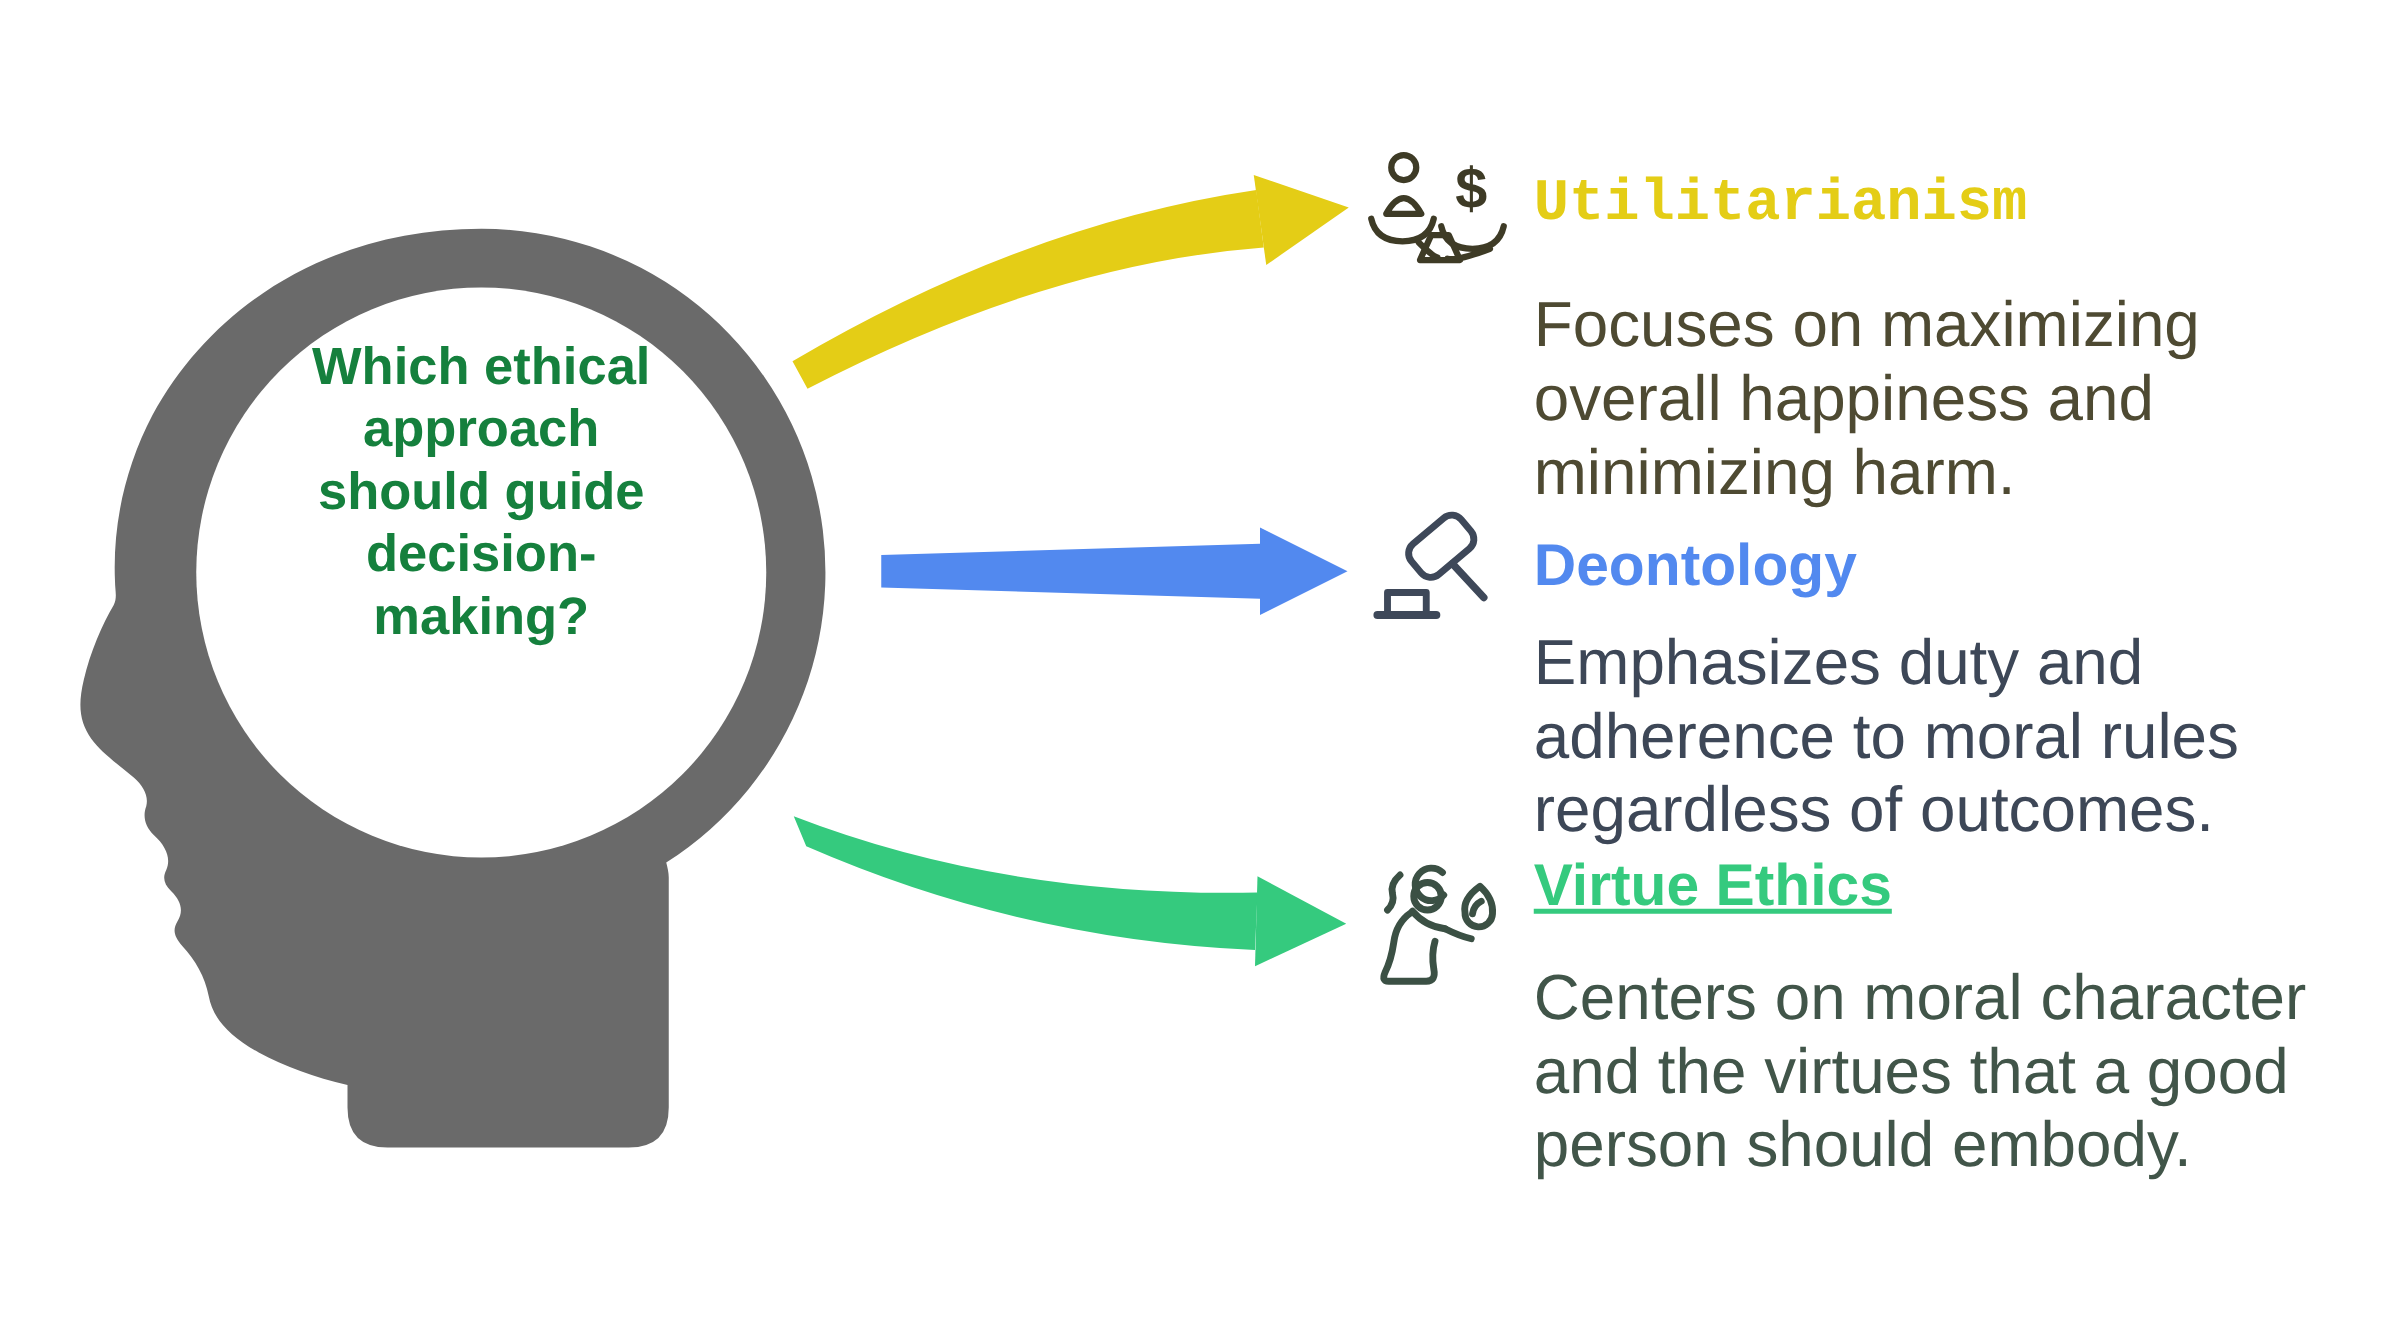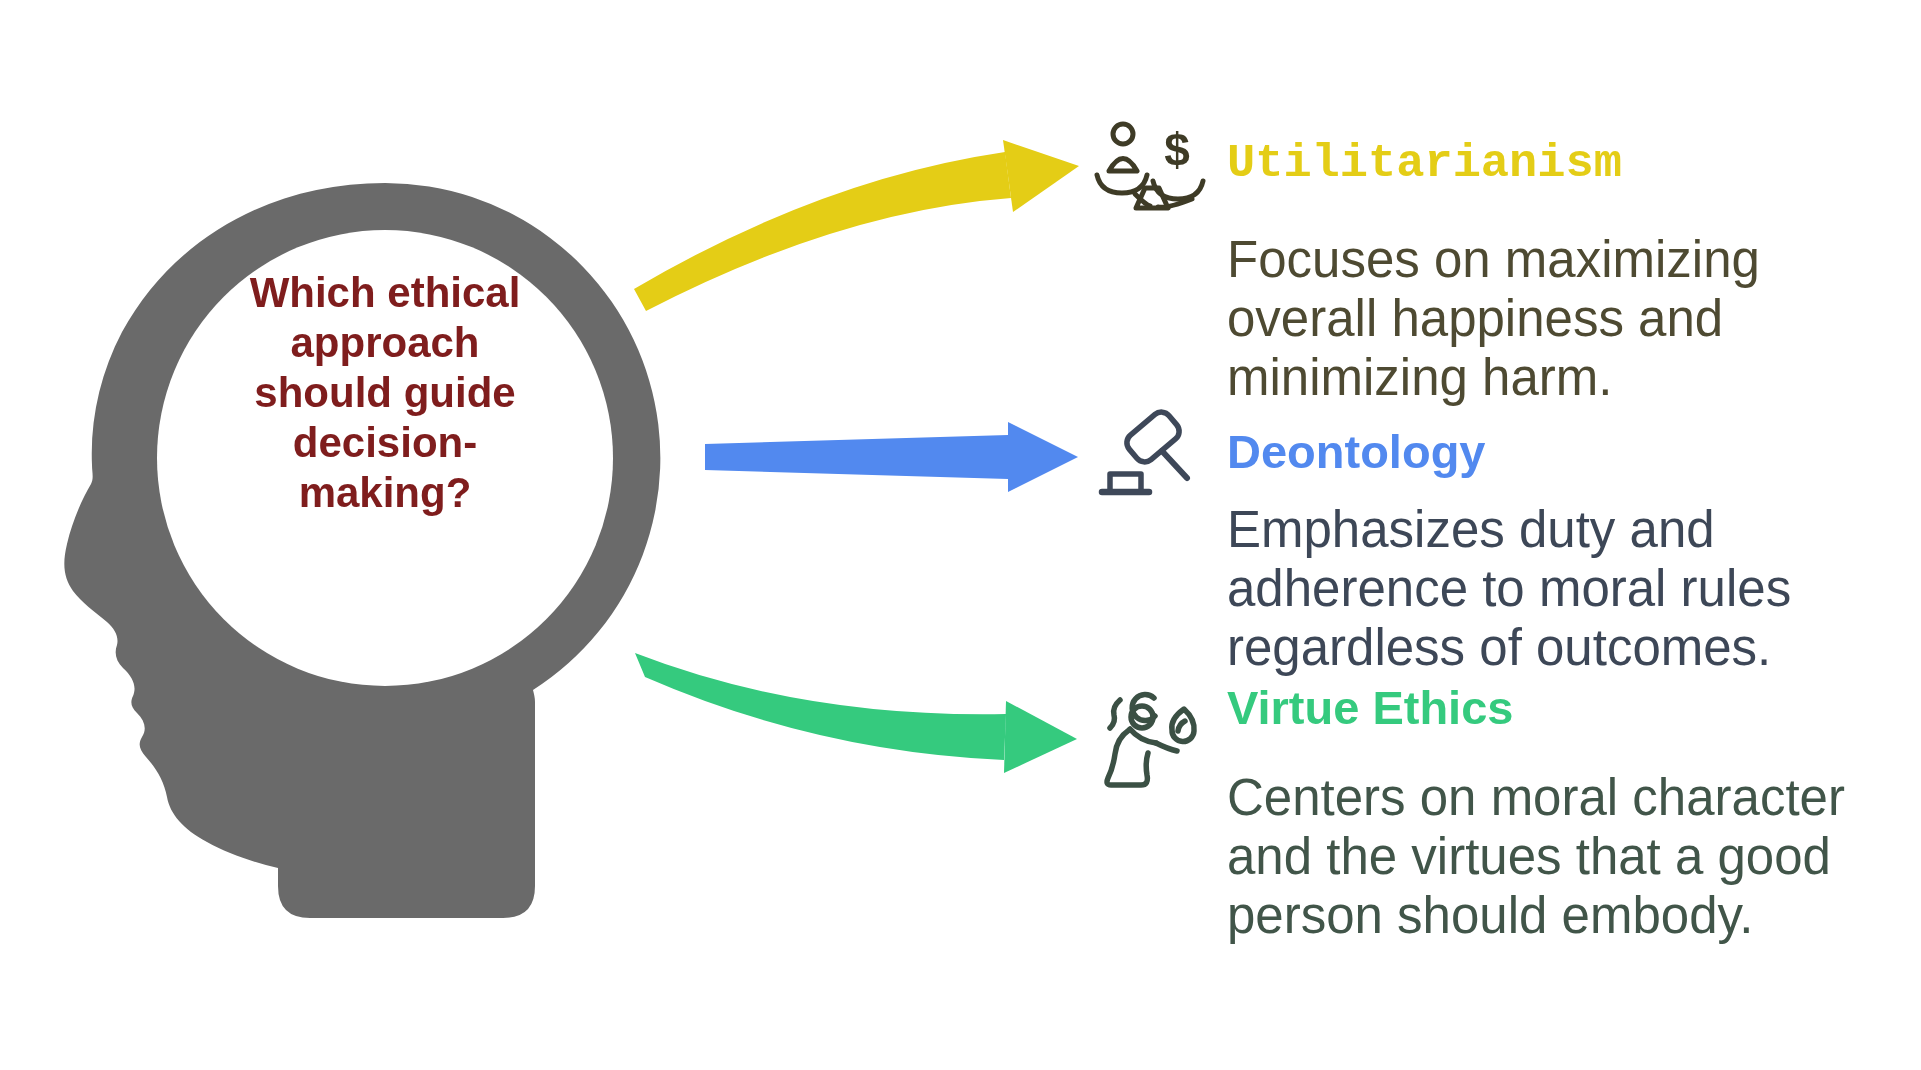--- a/index.html
+++ b/index.html
@@ -27,21 +27,21 @@
     white-space:nowrap;
   }
   .sec-desc{
     position:absolute;
     left:1227px;width:700px;
     font-size:51px;line-height:59px;
     white-space:pre-line;
   }
   .t1{top:140px;font-family:Liberation Mono, monospace;} .d1{top:230px;}
   .t2{top:428px;} .d2{top:500px;}
-  .t3{top:684px;} .d3{top:768px;}
+  .t3{top:684px;text-decoration:underline;} .d3{top:768px;}
 </style>
 </head>
 <body>
 
 <div id="canvas">
 
   <svg id="scene" width="1921" height="1070" viewBox="0 0 1921 1070">
 
     <g>
       <path d="M 385 183
@@ -108,21 +108,21 @@
       <path d="M 1120 700 q -8 7 -6 15 q 2 7 -4 13"></path>
       <circle cx="1142" cy="717" r="11"></circle>
       <path d="M 1130 729 q 10 12 26 14"></path>
       <path d="M 1129 730 q -12 8 -14 24 q -2 14 -7 24 q -3 7 3 7 l 30 0 q 8 0 6 -10 q -2 -12 1 -22"></path>
       <path d="M 1156 743 q 12 6 21 8"></path>
       <path d="M 1184 709 q -14 10 -12 21 a 11 11 0 0 0 22 1 q 1 -12 -10 -22 Z"></path>
       <path d="M 1178 731 q 1 -7 7 -10"></path>
     </g>
   </svg>
 
-  <div class="question" style="color: #7f1d1d;">Which ethical
+  <div class="question" style="color: #15803d;">Which ethical
 approach
 should guide
 decision-
 making?</div>
 
   <div class="sec-title t1" style="color: rgb(228, 205, 22);">Utilitarianism</div>
   <div class="sec-desc d1" style="color: rgb(78, 74, 50);">Focuses on maximizing
 overall happiness and
 minimizing harm.</div>
 

